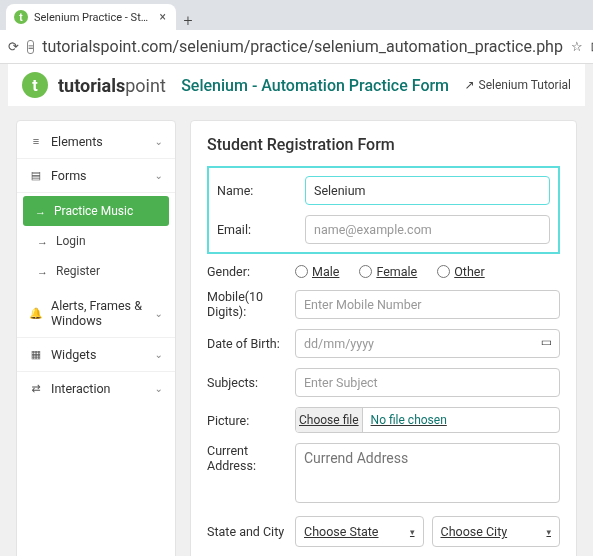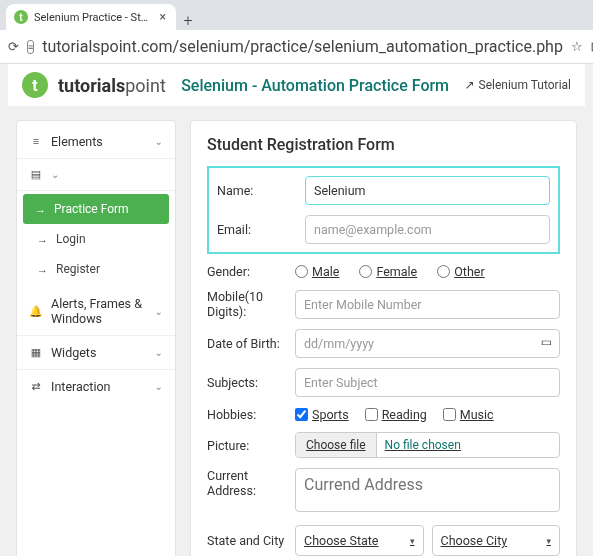--- a/index.html
+++ b/index.html
@@ -48,23 +48,23 @@
 .rlbl { width: 88px; font-size: 12.5px; color: #333; }
 .rctrl { flex: 1; text-decoration: underline; }
 .inp { width: 100%; border: 1px solid #ccc; border-radius: 4px; padding: 6px 8px; font-size: 12.5px; color: #333; }
 .inp.hl { border: 1.5px solid #5fdede; }
 .inp::placeholder { color: #999; }
 .radios { display: flex; gap: 20px; align-items: center; }
 .radios label, .checks label { display: flex; gap: 4px; font-size: 12.5px; }
 .radios input, .checks input { accent-color: #0d6efd; }
 .checks { display: flex; gap: 16px; }
 .file { display: flex; border: 1px solid #ccc; border-radius: 4px; overflow: hidden; font-size: 12px; }
-.file .btn { background: #efefef; border-right: 1px solid #ccc; padding: 5px 10px; }
+.file .btn { background: #efefef; border-right: 1px solid #ccc; padding: 5px 3px; }
 .file .txt { padding: 5px 8px; color: #0f766e; }
-.tarea { width: 100%; border: 1px solid #ccc; border-radius: 4px; padding: 6px 8px; font-size: 16px; height: 44px; resize: none; }
+.tarea { width: 100%; border: 1px solid #ccc; border-radius: 4px; padding: 6px 8px; font-size: 14px; height: 60px; resize: none; }
 .selects { display: flex; gap: 8px; }
 .sel { flex: 1; border: 1px solid #ccc; border-radius: 4px; padding: 7px 8px; font-size: 12.5px; display: flex; justify-content: space-between; align-items: center; }
 .sel .c { font-size: 9px; color: #555; }
 .datebox { position: relative; }
 .datebox .cal { position: absolute; right: 8px; top: 6px; font-size: 12px; }
 </style>
 </head>
 <body>
 
 <div class="tabbar">
@@ -98,26 +98,27 @@
 
   <div class="content">
     <div class="side">
       <div class="sgroup">
         <span class="ico">≡</span>
         <span class="lbl">Elements</span>
         <span class="chev">⌄</span>
       </div>
       <div class="sgroup">
         <span class="ico">▤</span>
+        <span class="lbl">Forms</span>
         <span class="chev">⌄</span>
       </div>
       <div class="sub">
         <div class="item active">
           <span class="arw">→</span>
-          <span>Practice Form</span>
+          <span>Practice Music</span>
         </div>
         <div class="item">
           <span class="arw">→</span>
           <span>Login</span>
         </div>
         <div class="item">
           <span class="arw">→</span>
           <span>Register</span>
         </div>
       </div>
@@ -181,37 +182,20 @@
           <input class="inp" placeholder="dd/mm/yyyy" style="">
           <span class="cal">▭</span>
         </div>
       </div>
 
       <div class="row">
         <div class="rlbl">Subjects:</div>
         <div class="rctrl"><input class="inp" placeholder="Enter Subject" style=""></div>
       </div>
 
-      <div class="row">
-        <div class="rlbl">Hobbies:</div>
-        <div class="rctrl checks">
-          <label>
-              <input type="checkbox" checked="" style="">
-              <span>Sports</span>
-            </label>
-          <label>
-              <input type="checkbox" style="">
-              <span>Reading</span>
-            </label>
-          <label>
-              <input type="checkbox" style="">
-              <span>Music</span>
-            </label>
-        </div>
-      </div>
 
       <div class="row">
         <div class="rlbl">Picture:</div>
         <div class="rctrl">
           <div class="file">
             <span class="btn">Choose file</span>
             <span class="txt">No file chosen</span>
           </div>
         </div>
       </div>

